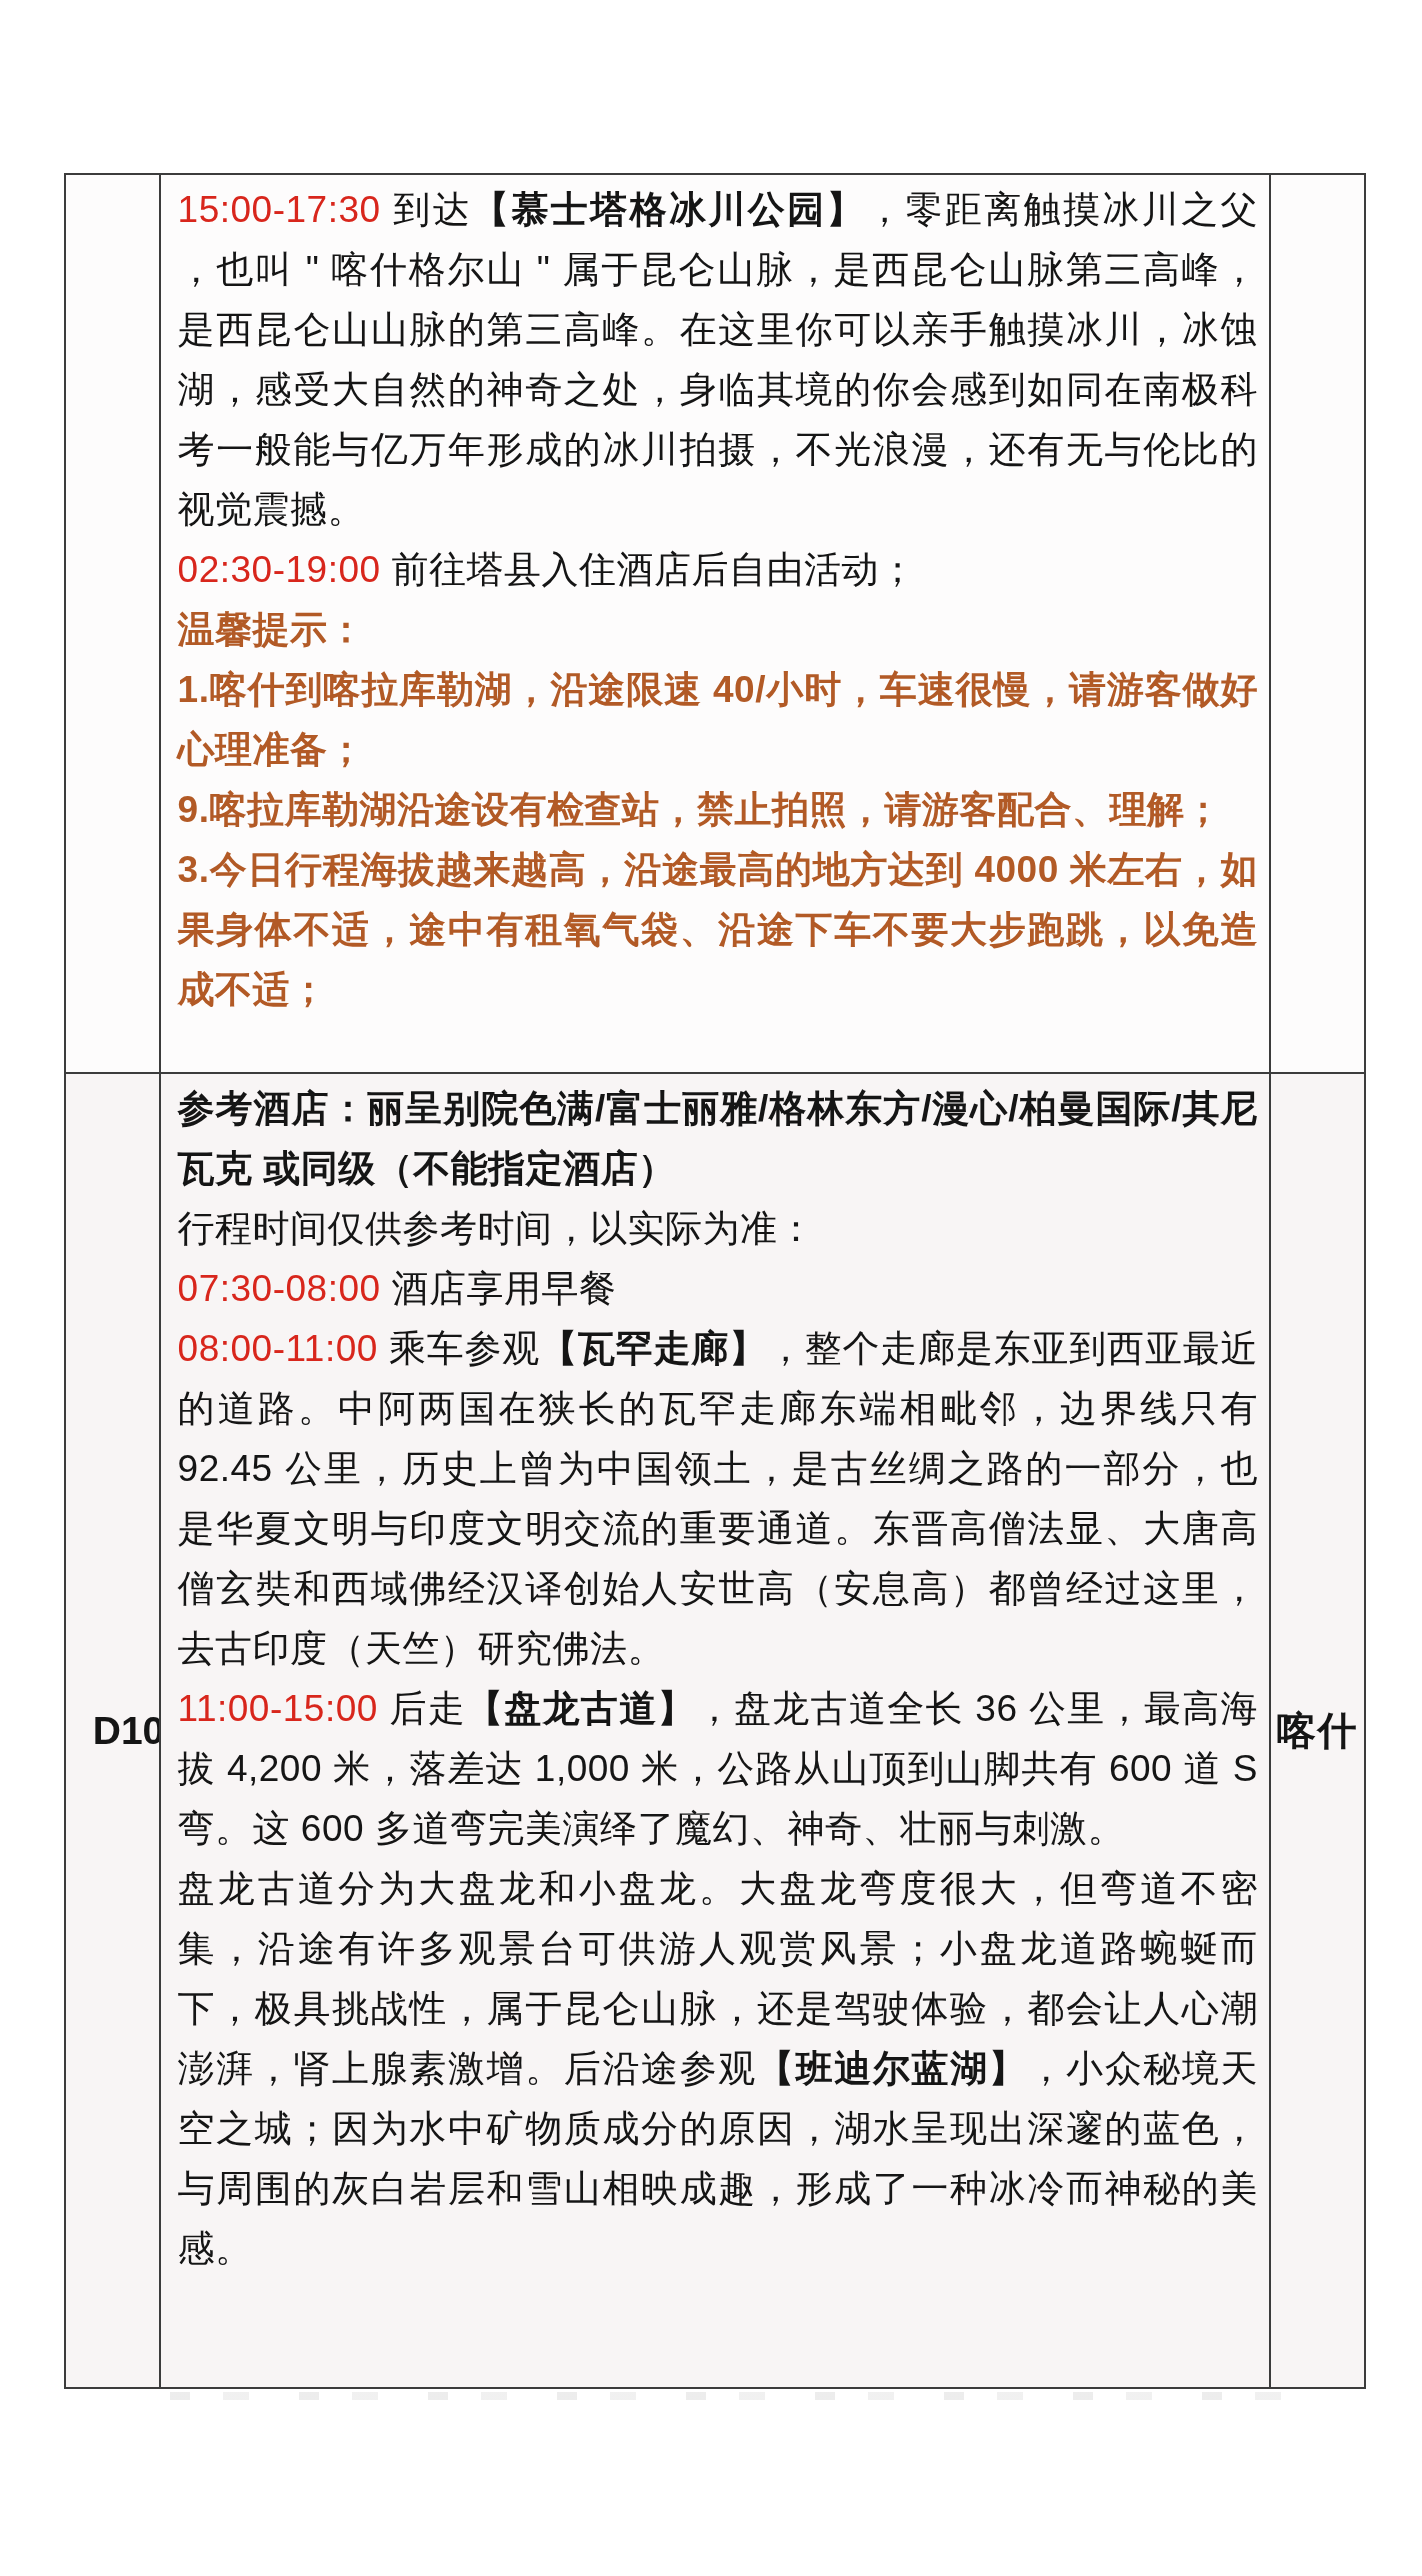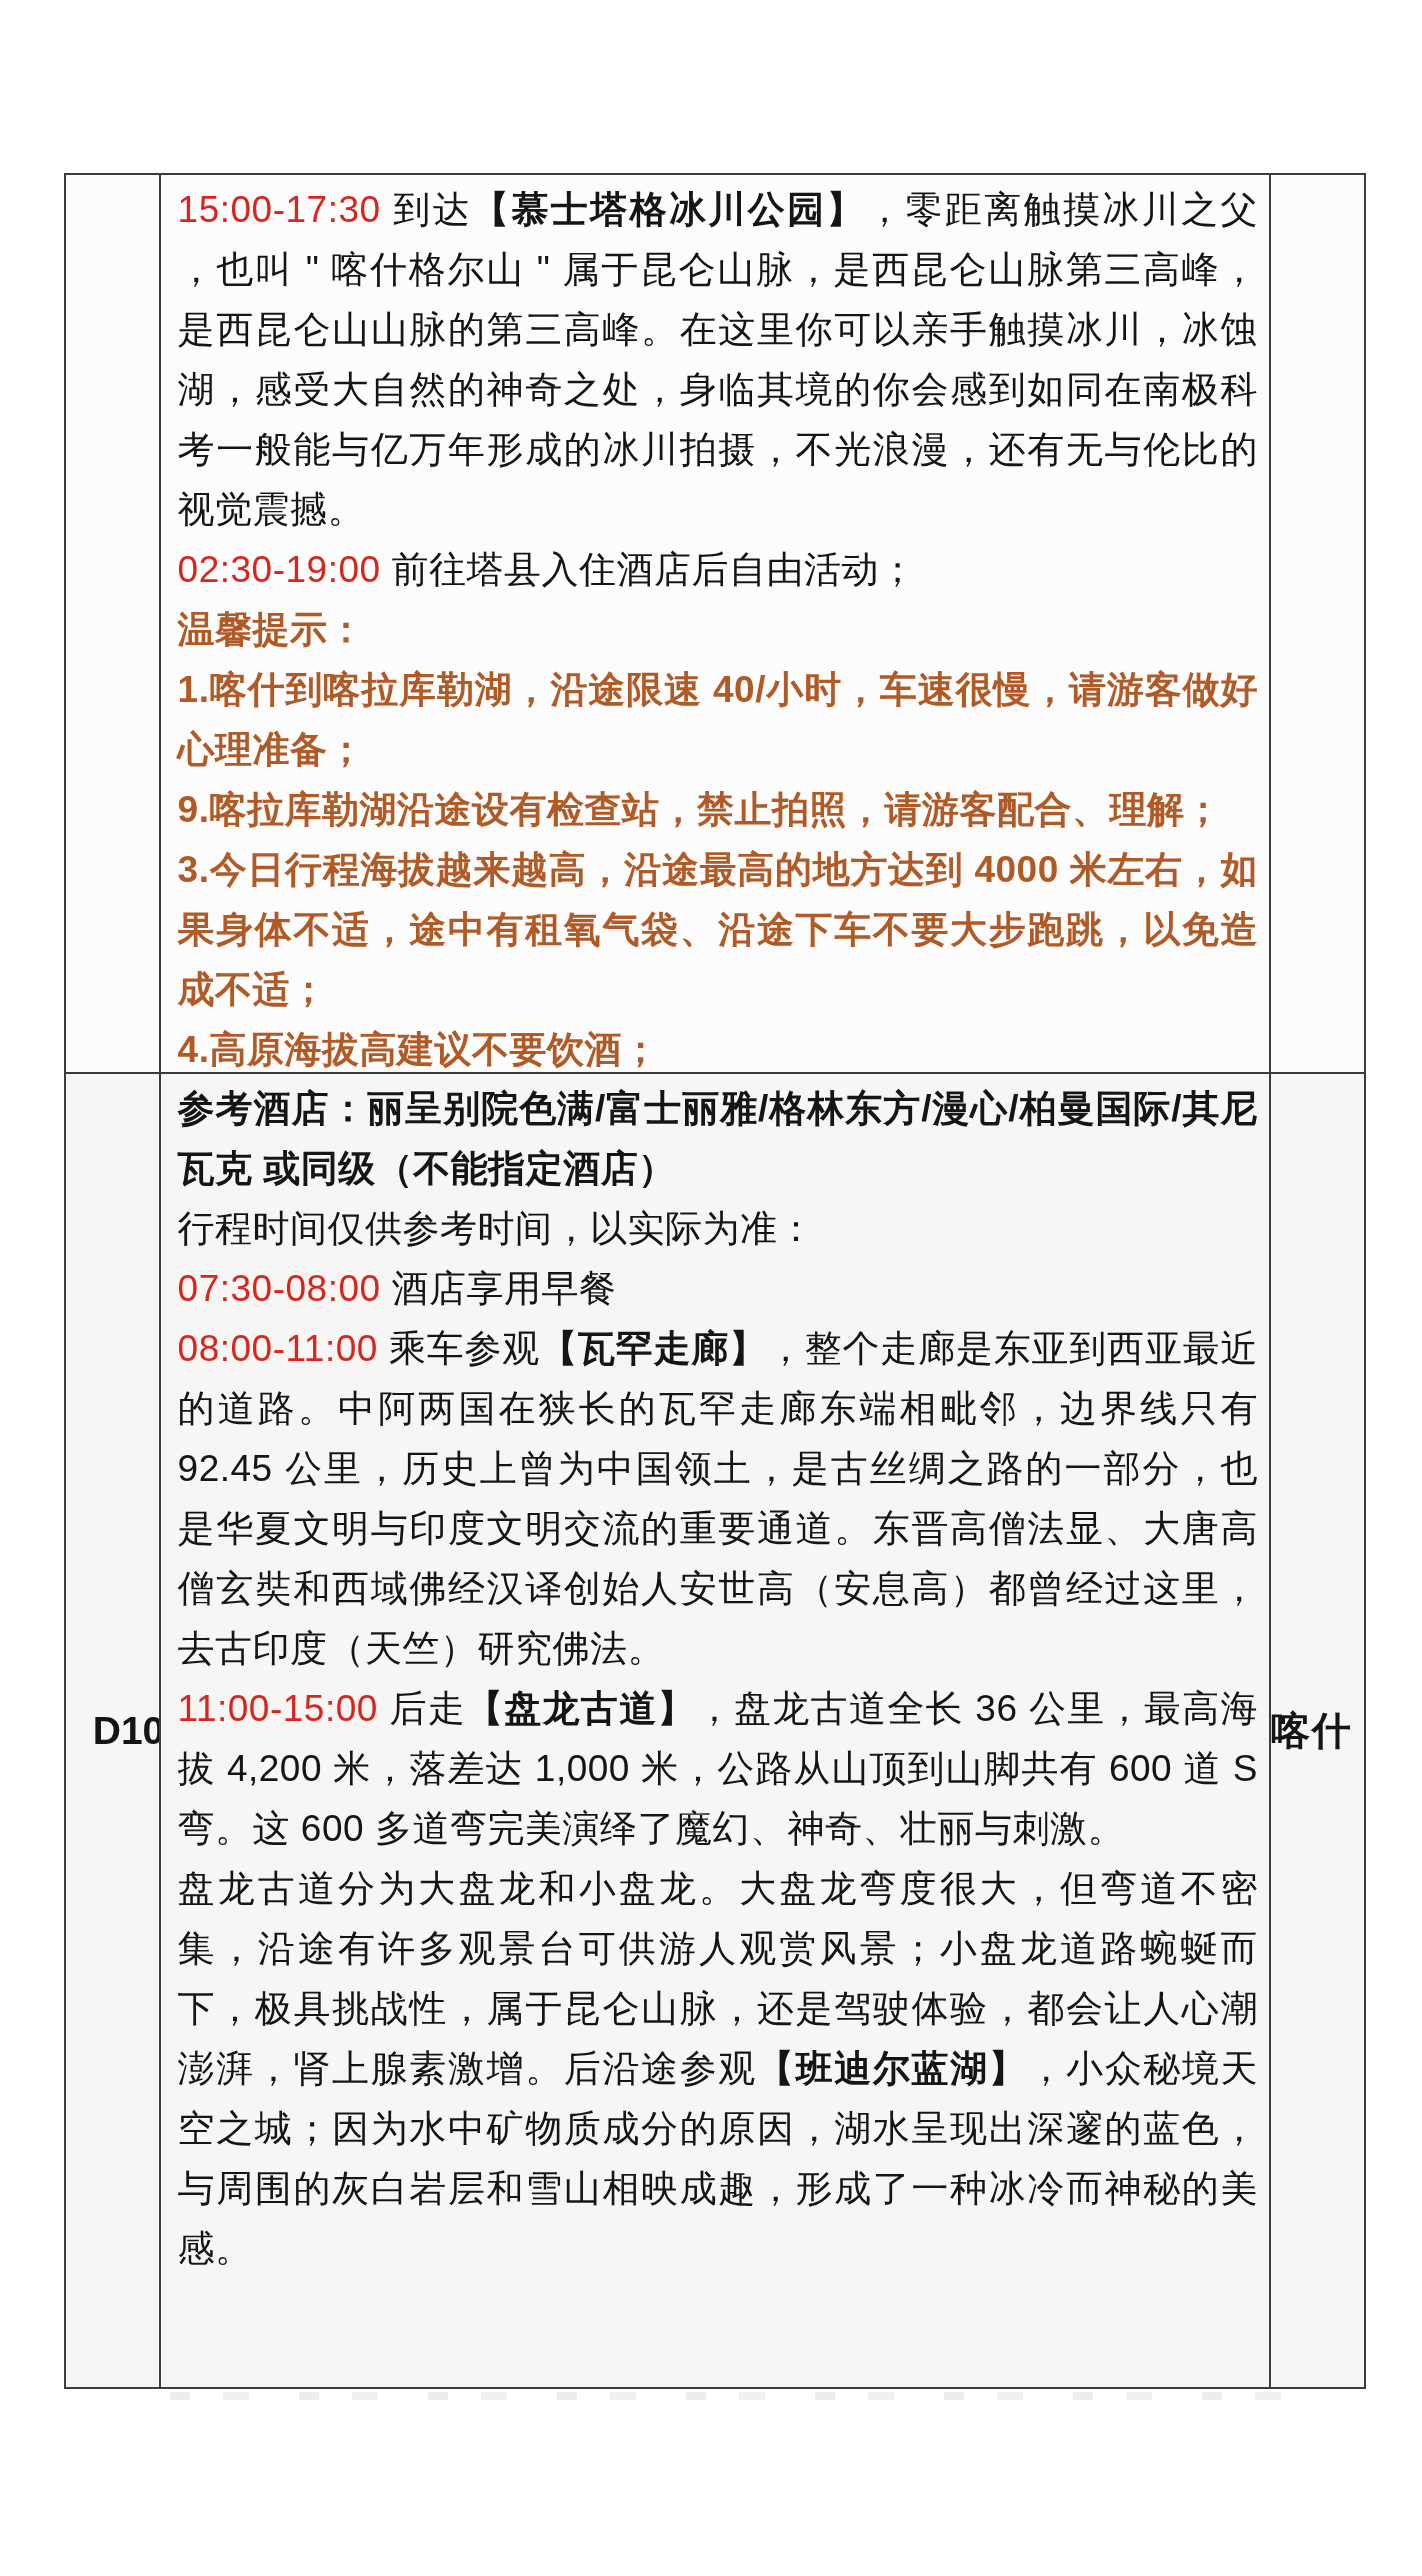--- a/index.html
+++ b/index.html
@@ -36,21 +36,21 @@
     overflow: hidden;
     padding-left: 32px;
   }
   .cell-main {
     width: 1110px; flex: 0 0 1110px;
     border-right: 2.8px solid var(--border);
     overflow: hidden;
   }
   .cell-city {
     flex: 1 1 auto;
-    display: flex; align-items: center; justify-content: flex-start;
+    display: flex; align-items: center; justify-content: center;
     font-size: 39px; font-weight: 700;
     letter-spacing: 1.8px;
     overflow: hidden;
   }
   .cell-text {
     padding: 4.6px 11px 0 16.6px;
     font-size: 37px;
     line-height: 60px;
     text-align: justify;
     letter-spacing: 0.5px;
@@ -80,21 +80,20 @@
       <span></span>
     </div>
     <div class="cell-main">
       <div class="cell-text">
           <p class="para"><span class="run run-time">15:00-17:30 </span><span class="run run-n">到达</span><span class="run run-b">【慕士塔格冰川公园】</span><span class="run run-n">，零距离触摸冰川之父 ，也叫 " 喀什格尔山 " 属于昆仑山脉，是西昆仑山脉第三高峰，是西昆仑山山脉的第三高峰。在这里你可以亲手触摸冰川，冰蚀湖，感受大自然的神奇之处，身临其境的你会感到如同在南极科考一般能与亿万年形成的冰川拍摄，不光浪漫，还有无与伦比的视觉震撼。</span></p>
           <p class="para"><span class="run run-time">02:30-19:00 </span><span class="run run-n">前往塔县入住酒店后自由活动；</span></p>
           <p class="para"><span class="run run-tip">温馨提示：</span></p>
           <p class="para"><span class="run run-tip">1.喀什到喀拉库勒湖，沿途限速 40/小时，车速很慢，请游客做好心理准备；</span></p>
           <p class="para"><span class="run run-tip">9.喀拉库勒湖沿途设有检查站，禁止拍照，请游客配合、理解；</span></p>
           <p class="para"><span class="run run-tip">3.今日行程海拔越来越高，沿途最高的地方达到 4000 米左右，如果身体不适，途中有租氧气袋、沿途下车不要大步跑跳，以免造成不适；</span></p>
-          <p class="para"><span class="run run-tip">4.高原海拔高建议不要饮酒；</span></p>
         </div>
     </div>
     <div class="cell-city">
       <span></span>
     </div>
   </div>
 
   <div class="trow row-1">
     <div class="cell-day">
       <span>D10</span>

